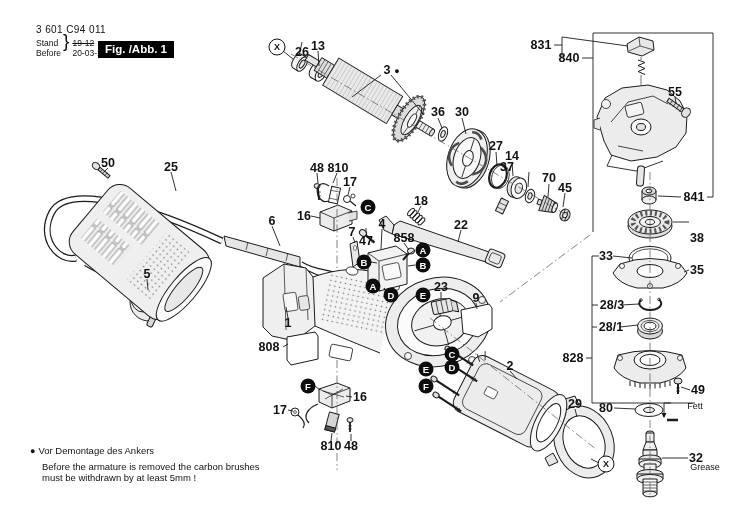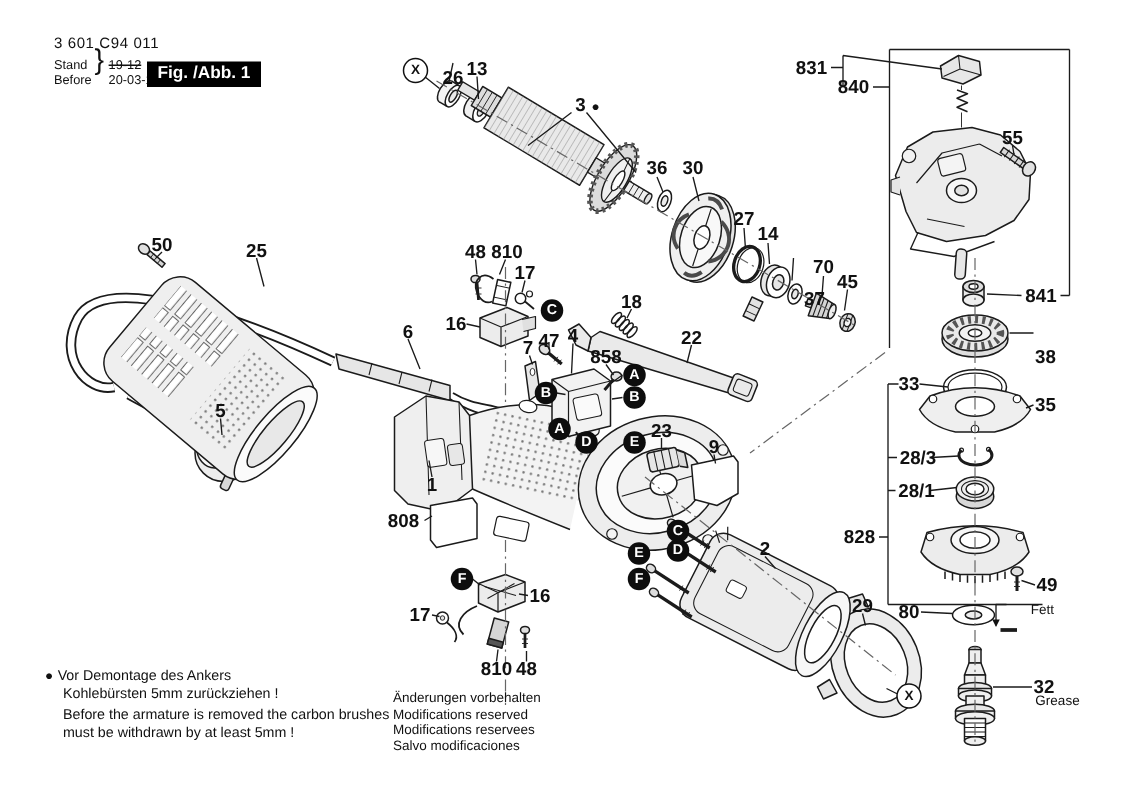--- a/index.html
+++ b/index.html
@@ -449,21 +449,21 @@
 
 <div>
       <span class="plabel" style="left: 302px; top: 37px; margin-top: 15px;">26</span>
       <span class="plabel" style="left: 318px; top: 46px;">13</span>
       <span class="plabel" style="left: 387px; top: 70px;">3</span>
       <span class="plabel" style="left: 397px; top: 71px; font-size: 9px;">●</span>
       <span class="plabel" style="left: 438px; top: 112px;">36</span>
       <span class="plabel" style="left: 462px; top: 112px;">30</span>
       <span class="plabel" style="left: 496px; top: 146px;">27</span>
       <span class="plabel" style="left: 512px; top: 156px;">14</span>
-      <span class="plabel" style="left: 543px; top: 167px; margin-top: 32px;">37</span>
+      <span class="plabel" style="left: 507px; top: 167px;">37</span>
       <span class="plabel" style="left: 549px; top: 178px;">70</span>
       <span class="plabel" style="left: 565px; top: 188px;">45</span>
       <span class="plabel" style="left: 675px; top: 92px;">55</span>
       <span class="plabel" style="left: 541px; top: 45px;">831</span>
       <span class="plabel" style="left: 569px; top: 58px;">840</span>
       <span class="plabel" style="left: 694px; top: 197px;">841</span>
       <span class="plabel" style="left: 697px; top: 222px; margin-top: 16px;">38</span>
       <span class="plabel" style="left: 606px; top: 256px;">33</span>
       <span class="plabel" style="left: 697px; top: 270px;">35</span>
       <span class="plabel" style="left: 612px; top: 305px;">28/3</span>
@@ -475,21 +475,21 @@
       <span class="plabel" style="left: 696px; top: 458px;">32</span>
       <span class="plabel" style="left: 108px; top: 163px;">50</span>
       <span class="plabel" style="left: 171px; top: 167px;">25</span>
       <span class="plabel" style="left: 147px; top: 274px;">5</span>
       <span class="plabel" style="left: 272px; top: 221px;">6</span>
       <span class="plabel" style="left: 317px; top: 168px;">48</span>
       <span class="plabel" style="left: 338px; top: 168px;">810</span>
       <span class="plabel" style="left: 350px; top: 182px;">17</span>
       <span class="plabel" style="left: 304px; top: 216px;">16</span>
       <span class="plabel" style="left: 352px; top: 232px;">7</span>
-      <span class="plabel" style="left: 366px; top: 227px;">47</span>
+      <span class="plabel" style="left: 366px; top: 241px;">47</span>
       <span class="plabel" style="left: 382px; top: 224px;">4</span>
       <span class="plabel" style="left: 404px; top: 238px;">858</span>
       <span class="plabel" style="left: 421px; top: 201px;">18</span>
       <span class="plabel" style="left: 461px; top: 225px;">22</span>
       <span class="plabel" style="left: 441px; top: 287px;">23</span>
       <span class="plabel" style="left: 476px; top: 298px;">9</span>
       <span class="plabel" style="left: 510px; top: 366px;">2</span>
       <span class="plabel" style="left: 288px; top: 323px;">1</span>
       <span class="plabel" style="left: 269px; top: 347px;">808</span>
       <span class="plabel" style="left: 360px; top: 397px;">16</span>
@@ -510,24 +510,17 @@
       <span class="lmark" style="left: 308px; top: 386px;">F</span>
       <span class="xmark" style="left: 277px; top: 47px;">X</span>
       <span class="xmark" style="left: 606px; top: 464px;">X</span>
     </div>
 
 <span class="grease" style="left:695px;top:406px;">Fett</span>
 <span class="grease" style="left:705px;top:419px;margin-top:48px;">Grease</span>
 
 <div class="notes-left">
   <div><span class="bullet">●</span><span>Vor Demontage des Ankers</span></div>
-  <div class="ind">Kohlebürsten 5mm zurückziehen !</div>
   <div class="ind gap">Before the armature is removed the carbon brushes</div>
   <div class="ind">must be withdrawn by at least 5mm !</div>
 </div>
-<div class="notes-center">
-  <div>Änderungen vorbehalten</div>
-  <div>Modifications reserved</div>
-  <div>Modifications reservees</div>
-  <div>Salvo modificaciones</div>
+
 </div>
 
-</div>
-
 </body></html>

